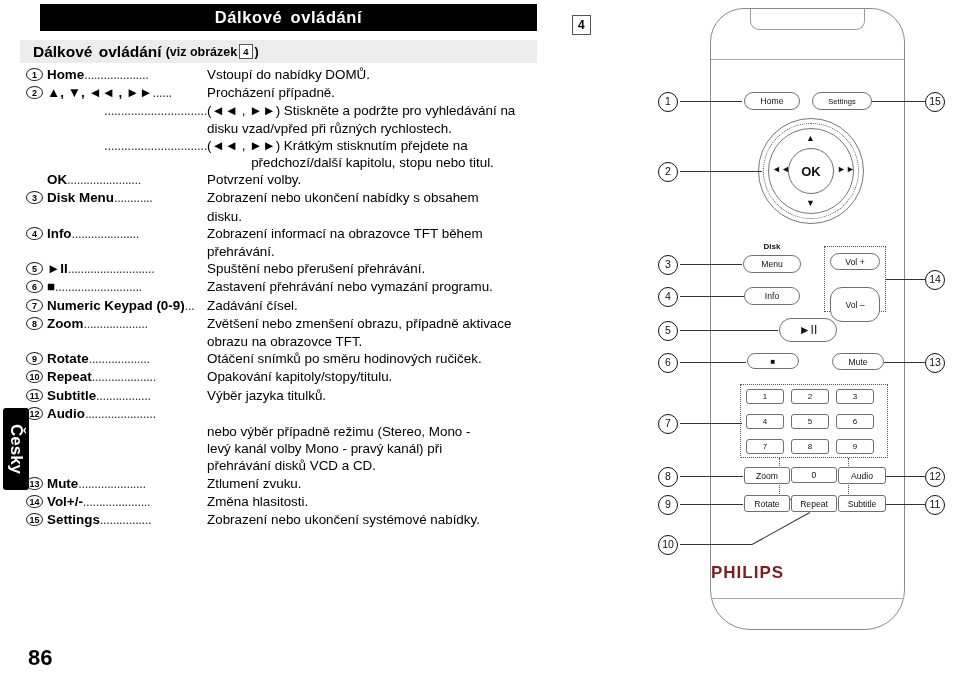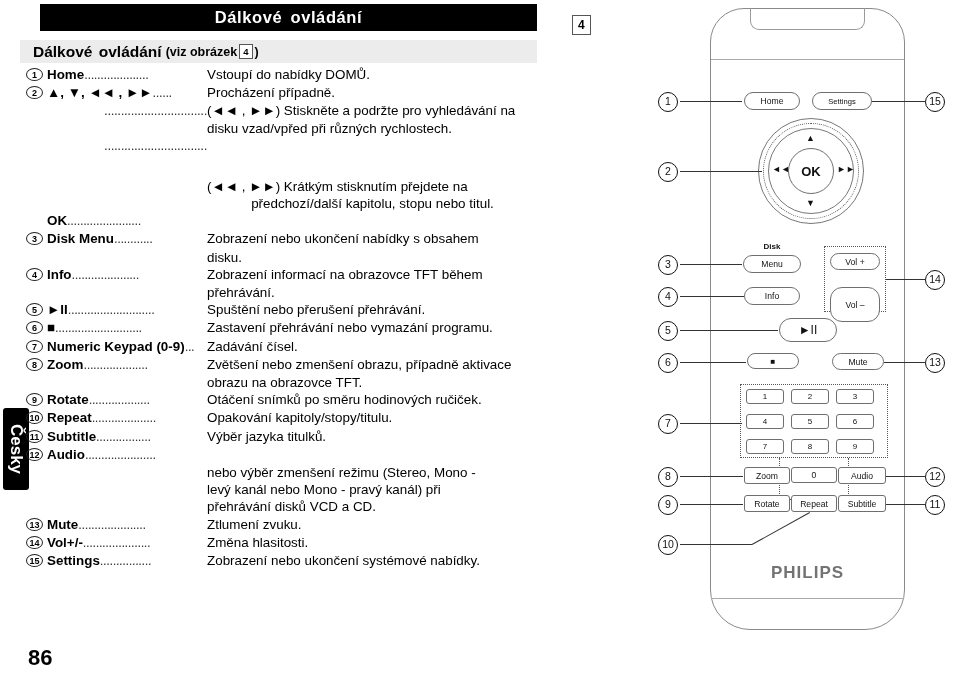--- a/index.html
+++ b/index.html
@@ -306,25 +306,25 @@
   #btn-zero    { left: 151px; top: 467px; width: 46px; height: 16px; border-radius:3px;}
   #btn-audio   { left: 198px; top: 467px; width: 48px; height: 17px; border-radius:3px;}
   #btn-rotate  { left: 104px; top: 495px; width: 46px; height: 17px; border-radius:3px;}
   #btn-repeat  { left: 151px; top: 495px; width: 46px; height: 17px; border-radius:3px;}
   #btn-subtitle{ left: 198px; top: 495px; width: 48px; height: 17px; border-radius:3px;}
 
   #philips-logo {
     position: absolute;
     left: 71px; top: 563px;
     width: 193px;
-    text-align: center;
+    text-align: left;
     font-size: 17px;
     font-weight: bold;
     letter-spacing: 1px;
-    color: #737373;
+    color: #7f1d1d;
   }
 
   
   #nav-ring {
     position: absolute;
     left: 118px; top: 118px;
     width: 106px; height: 106px;
   }
   .ring-circle {
     position: absolute;
@@ -420,32 +420,33 @@
     <div class="spec-cont">
       <div class="cont-pad-lead">...............................</div>
       <div style="flex: 1 1 auto;">(◄◄ , ►►) Stiskněte a podržte pro vyhledávání na</div>
     </div>
     <div class="spec-cont">
       <div class="cont-pad"></div>
       <div style="flex: 1 1 auto;">disku vzad/vpřed při různých rychlostech.</div>
     </div>
     <div class="spec-cont">
       <div class="cont-pad-lead">...............................</div>
-      <div style="flex: 1 1 auto; margin-top: 41px;">(◄◄ , ►►) Krátkým stisknutím přejdete na</div>
+      <div style="flex: 1 1 auto;">(◄◄ , ►►) Krátkým stisknutím přejdete na</div>
     </div>
     <div class="spec-cont">
       <div class="cont-pad"></div>
       <div style="flex: 1 1 auto; text-align: center;">předchozí/další kapitolu, stopu nebo titul.</div>
     </div>
     <div class="spec-row">
       <div class="spec-num blank"></div>
       <div class="spec-left">
         <span class="spec-label">OK</span>
         <span class="spec-leader">.......................</span>
       </div>
+      <div class="spec-desc">Potvrzení volby.</div>
     </div>
     <div class="spec-row">
       <div class="spec-num">3</div>
       <div class="spec-left">
         <span class="spec-label">Disk Menu</span>
         <span class="spec-leader">............</span>
       </div>
       <div class="spec-desc">Zobrazení nebo ukončení nabídky s obsahem</div>
     </div>
     <div class="spec-cont">
@@ -526,25 +527,25 @@
     </div>
     <div class="spec-row">
       <div class="spec-num">12</div>
       <div class="spec-left">
         <span class="spec-label">Audio</span>
         <span class="spec-leader">......................</span>
       </div>
     </div>
     <div class="spec-cont">
       <div class="cont-pad"></div>
-      <div style="flex: 1 1 auto;">nebo výběr zmenšení režimu (Stereo, Mono -</div>
-    </div>
-    <div class="spec-cont">
-      <div class="cont-pad"></div>
-      <div style="flex: 1 1 auto;">levý kanál nebo Mono - pravý kanál) při</div>
+      <div style="flex: 1 1 auto;">nebo výběr případně režimu (Stereo, Mono -</div>
+    </div>
+    <div class="spec-cont">
+      <div class="cont-pad"></div>
+      <div style="flex: 1 1 auto;">levý kanál volby Mono - pravý kanál) při</div>
     </div>
     <div class="spec-cont">
       <div class="cont-pad"></div>
       <div style="flex: 1 1 auto;">přehrávání disků VCD a CD.</div>
     </div>
     <div class="spec-row">
       <div class="spec-num">13</div>
       <div class="spec-left">
         <span class="spec-label">Mute</span>
         <span class="spec-leader">.....................</span>

